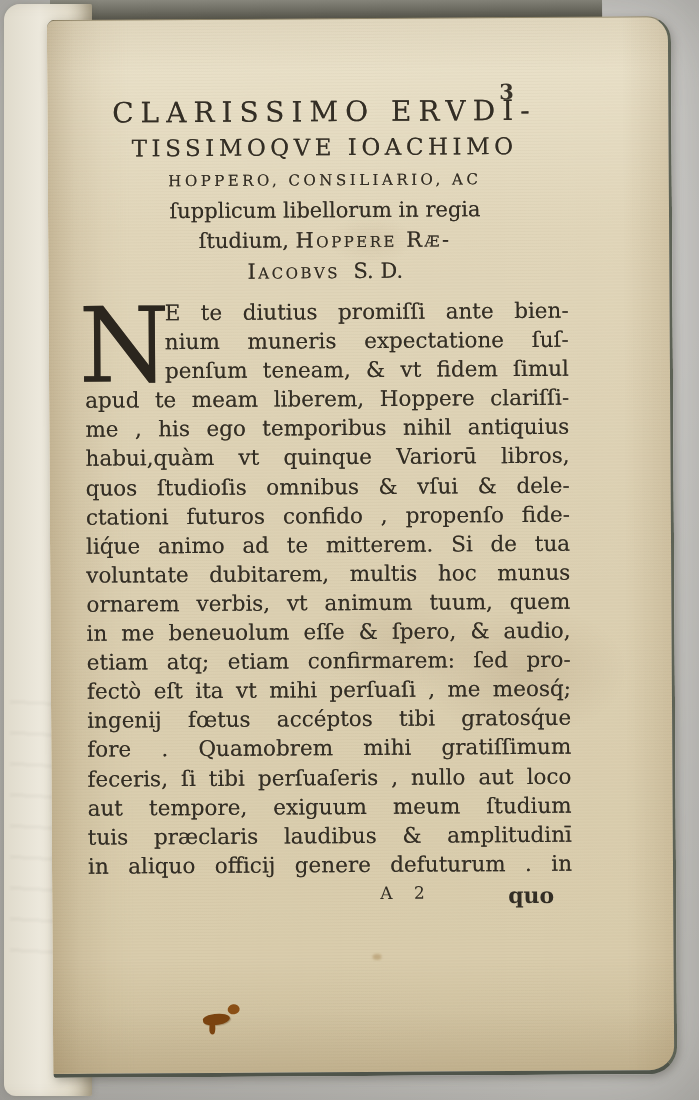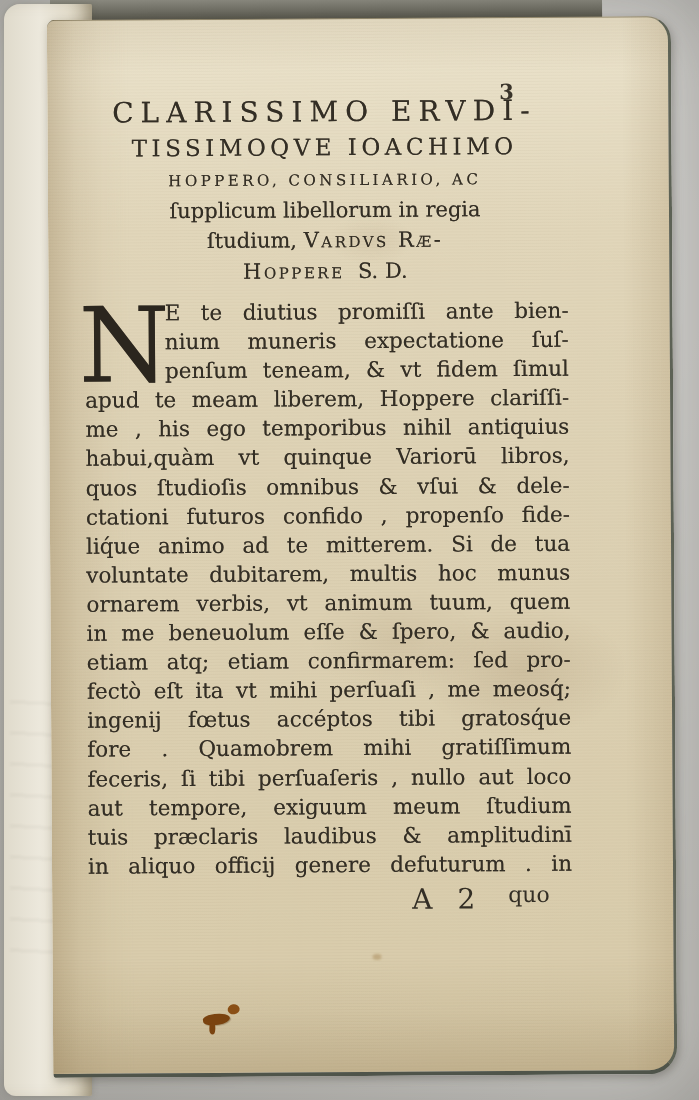--- a/index.html
+++ b/index.html
@@ -78,22 +78,22 @@
   .drop-cap {
     position: absolute; left: -6px; top: 7px;
     font-size: 104px; line-height: 80px; color: #2b261e;
   }
   .bline {
     font-size: 21.5px; line-height: 29.1px;
     text-align: justify; text-align-last: justify;
   }
   .bline.indent { margin-left: 80px; }
   .sig-line { position: absolute; top: 864px; left: 36px; width: 484px; height: 34px; }
-  .signature { position: absolute; left: 324px; font-size: 28px; letter-spacing: 8px; }
-  .catchword { position: absolute; left: 420px; font-size: 22px; }
+  .signature { position: absolute; left: 292px; font-size: 17px; letter-spacing: 8px; }
+  .catchword { position: absolute; left: 420px; font-size: 22px; font-weight: bold; }
   .ink-blot {
     position: absolute; left: 150px; top: 994px; width: 27px; height: 11px;
     background: #7a4310; border-radius: 40% 60% 50% 50%;
     transform: rotate(-8deg);
     box-shadow: 1px 1px 1px rgba(90,60,20,0.35);
   }
   .ink-blot::before {
     content: ""; position: absolute; right: -11px; top: -7px;
     width: 12px; height: 10px; background: #8a4f15; border-radius: 50%;
   }
@@ -120,22 +120,22 @@
 
   <div class="page">
 
     <div class="page-number">3</div>
 
     <div class="heading">
       <div class="h1">CLARISSIMO ERVDI-</div>
       <div class="h2">TISSIMOQVE IOACHIMO</div>
       <div class="h3">HOPPERO, CONSILIARIO, AC</div>
       <div class="h4">ſupplicum libellorum in regia</div>
-      <div class="h5"><span>ſtudium,</span> <span class="smallcaps">Vardvs Ræ-</span></div>
-      <div class="h6"><span class="smallcaps">Hoppere</span>&nbsp; <span>S. D.</span></div>
+      <div class="h5"><span>ſtudium,</span> <span class="smallcaps">Hoppere Ræ-</span></div>
+      <div class="h6"><span class="smallcaps">Iacobvs</span>&nbsp; <span>S. D.</span></div>
     </div>
 
     <div class="body-block">
       <span class="drop-cap">N</span>
       <div>
           <div class="bline indent">E te diutius promiſſi ante bien-</div>
           <div class="bline indent">nium muneris expectatione ſuſ-</div>
           <div class="bline indent">penſum teneam, &amp; vt fidem ſimul</div>
           <div class="bline">apud te meam liberem, Hoppere clariſſi-</div>
           <div class="bline">me , his ego temporibus nihil antiquius</div>

